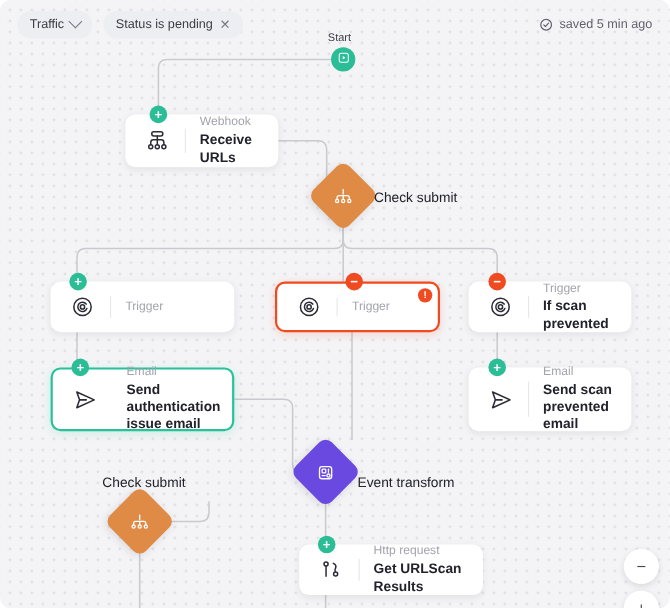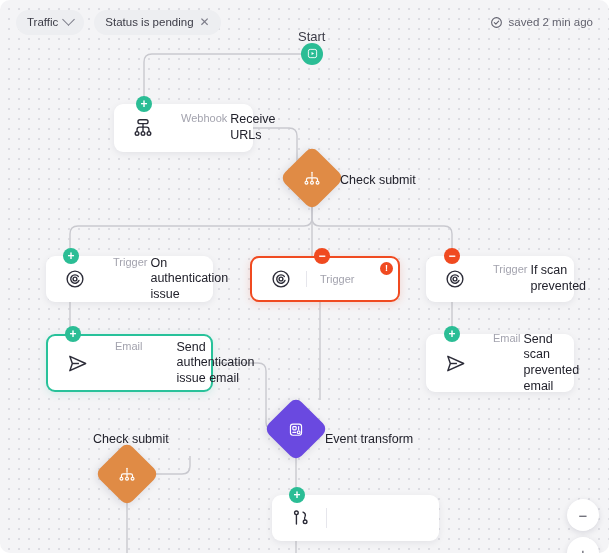--- a/index.html
+++ b/index.html
@@ -95,23 +95,23 @@
     align-items: center;
     justify-content: center;
     color: #2c2c38;
   }
   .node .divider {
     width: 1px;
     align-self: stretch;
     margin: 13px 13px 13px 8px;
     background: #e6e6ec;
   }
-  .node .ntext { display: flex; flex-direction: row; justify-content: center; gap: 3px; }
+  .node .ntext { display: flex; flex-direction: column; justify-content: center; gap: 3px; }
   .node .ntype  { font-size: 11px; color: #a3a3ae; line-height: 1.1; }
-  .node .ntitle { font-size: 12.5px; color: #22222c; line-height: 1.25; font-weight: 400; }
+  .node .ntitle { font-size: 12.5px; color: #22222c; line-height: 1.25; font-weight: 700; }
 
   
   .badge {
     position: absolute;
     width: 16px; height: 16px;
     border-radius: 50%;
     display: flex;
     align-items: center;
     justify-content: center;
     z-index: 30;
@@ -163,21 +163,21 @@
     border-radius: 50%;
     background: #2bbd95;
     display: flex;
     align-items: center;
     justify-content: center;
     z-index: 25;
     color: #fff;
   }
   .startlabel {
     position: absolute;
-    font-size: 13px;
+    font-size: 10px;
     color: #3c3c47;
     white-space: nowrap;
     z-index: 25;
   }
 
   
   .zoomctl {
     position: absolute;
     right: 10px;
     width: 32px;
@@ -241,21 +241,21 @@
       <span class="xmark">✕</span>
     </div>
 
     <div class="saved">
       <span>
         <svg width="13" height="13" viewBox="0 0 24 24" fill="none" stroke="#62626e" stroke-width="2">
           <circle cx="12" cy="12" r="9"></circle>
           <path d="M8 12.3 L10.8 15 L16 9.4" stroke-linecap="round" stroke-linejoin="round"></path>
         </svg>
       </span>
-      <span>saved 2 min ago</span>
+      <span>saved 5 min ago</span>
     </div>
   </div>
 
   <div class="startlabel" style="left:298px; top:29px;">Start</div>
   <div class="startdot" style="left:301px; top:43px;">
     <span>
       <svg width="11" height="11" viewBox="0 0 24 24" fill="none" stroke="#ffffff" stroke-width="2">
         <rect x="3" y="3" width="18" height="18" rx="4"></rect>
         <path d="M10 8.5 L15.5 12 L10 15.5 Z" fill="#ffffff" stroke="none"></path>
       </svg>
@@ -305,21 +305,20 @@
     <div class="nicon">
       <svg width="22" height="22" viewBox="0 0 24 24" fill="none" stroke="#2c2c38" stroke-width="1.5" stroke-linecap="round">
         <circle cx="12" cy="12" r="8.6"></circle>
         <path d="M15.6 9.2 A4.6 4.6 0 1 0 16.3 13.6"></path>
         <circle cx="12" cy="12" r="2.1"></circle>
       </svg>
     </div>
     <div class="divider"></div>
     <div class="ntext">
       <div class="ntype">Trigger</div>
-      <div class="ntitle">On authentication issue</div>
     </div>
   </div>
 
   <div class="node outline-red" style="left:250px; top:256px; width:150px; height:46px;">
     <div class="badge minus" style="left:62px; top:-10px;">
       <span class="gl">−</span>
     </div>
     <div class="badge err" style="right:5px; top:4px;">
       <span class="gl">!</span>
     </div>
@@ -360,21 +359,21 @@
     </div>
     <div class="nicon">
       <svg width="23" height="23" viewBox="0 0 24 24" fill="none" stroke="#2c2c38" stroke-width="1.5" stroke-linejoin="round">
         <path d="M4 4.5 L20.5 12 L4 19.5 L6.6 12 Z"></path>
         <path d="M6.6 12 H13.5"></path>
       </svg>
     </div>
     <div class="divider"></div>
     <div class="ntext">
       <div class="ntype">Email</div>
-      <div class="ntitle" style="max-width:108px;margin-left:31px;">Send authentication issue email</div>
+      <div class="ntitle" style="max-width:108px;">Send authentication issue email</div>
     </div>
   </div>
 
   <div class="node" style="left:426px; top:334px; width:148px; height:58px;">
     <div class="badge plus" style="left:18px; top:-8px;">
       <span class="gl">+</span>
     </div>
     <div class="nicon">
       <svg width="23" height="23" viewBox="0 0 24 24" fill="none" stroke="#2c2c38" stroke-width="1.5" stroke-linejoin="round">
         <path d="M4 4.5 L20.5 12 L4 19.5 L6.6 12 Z"></path>
@@ -421,20 +420,24 @@
     </div>
     <div class="nicon">
       <svg width="22" height="22" viewBox="0 0 24 24" fill="none" stroke="#2c2c38" stroke-width="1.5" stroke-linecap="round">
         <circle cx="7" cy="6.3" r="2"></circle>
         <path d="M7 8.3 V18.5"></path>
         <path d="M14.2 5.6 Q17.8 7.2 16.4 10.4 Q15.3 12.6 16.2 13.8"></path>
         <circle cx="16.5" cy="16.2" r="2"></circle>
       </svg>
     </div>
     <div class="divider"></div>
+    <div class="ntext">
+      <div class="ntype">Http request</div>
+      <div class="ntitle">Get URLScan Results</div>
+    </div>
   </div>
 
   <div class="zoomctl" style="top:499px;">
     <div class="zoombtn">
       <span>−</span>
     </div>
     <div class="zoombtn">
       <span>+</span>
     </div>
   </div>

